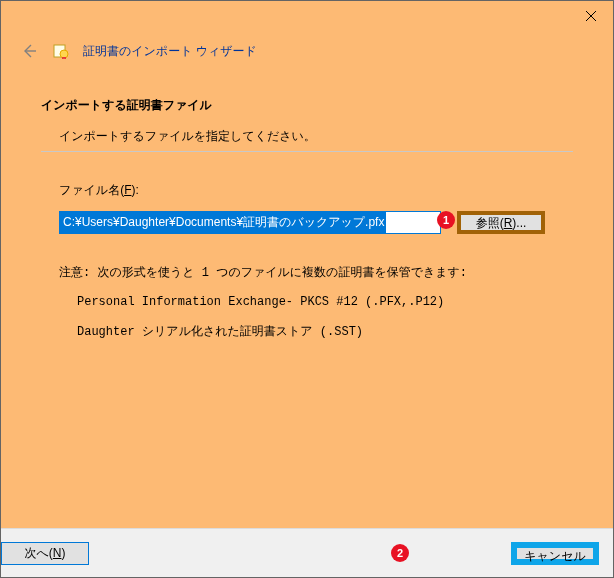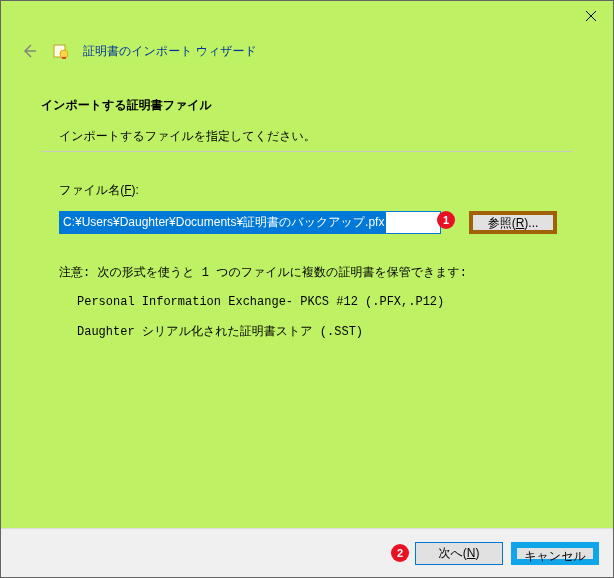--- a/index.html
+++ b/index.html
@@ -11,21 +11,21 @@
     font-size: 12px;
     color: #000;
     background: #fff;
     overflow: hidden;
   }
   .window {
     width: 614px;
     height: 578px;
     box-sizing: border-box;
     border: 1px solid #646464;
-    background: #bef264;
+    background: #fdba74;
     display: flex;
     flex-direction: column;
     position: relative;
   }
   .titlebar {
     height: 30px;
     display: flex;
     justify-content: flex-end;
     align-items: flex-start;
   }
@@ -84,21 +84,21 @@
     margin-top: 30px;
     margin-left: 18px;
   }
   .file-label {
     margin-bottom: 12px;
     display: block;
   }
   .file-row {
     display: flex;
     align-items: flex-start;
-    gap: 28px;
+    gap: 16px;
   }
   .file-input-wrap {
     position: relative;
     flex: 0 0 auto;
     width: 382px;
   }
   .file-input {
     width: 382px;
     height: 23px;
     box-sizing: border-box;
@@ -145,21 +145,21 @@
   }
   .note-list li {
     margin-bottom: 14px;
   }
   .footer {
     height: 48px;
     border-top: 1px solid #dcdcdc;
     background: #f0f0f0;
     display: flex;
     align-items: center;
-    justify-content: flex-end;
+    justify-content: space-between;
     padding-right: 14px;
     gap: 8px;
     position: relative;
   }
   .footer-btn {
     width: 88px;
     height: 23px;
     border: 6px solid #0ea5e9;
     background: #e1e1e1;
     font-family: inherit;

